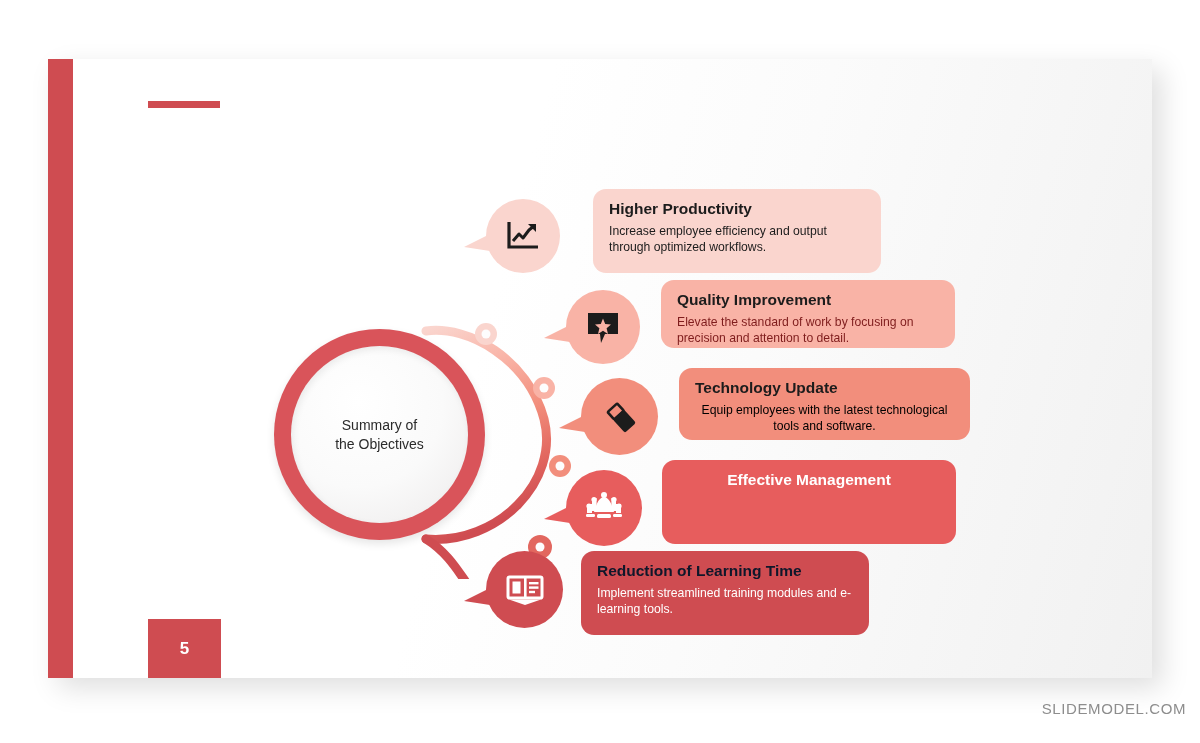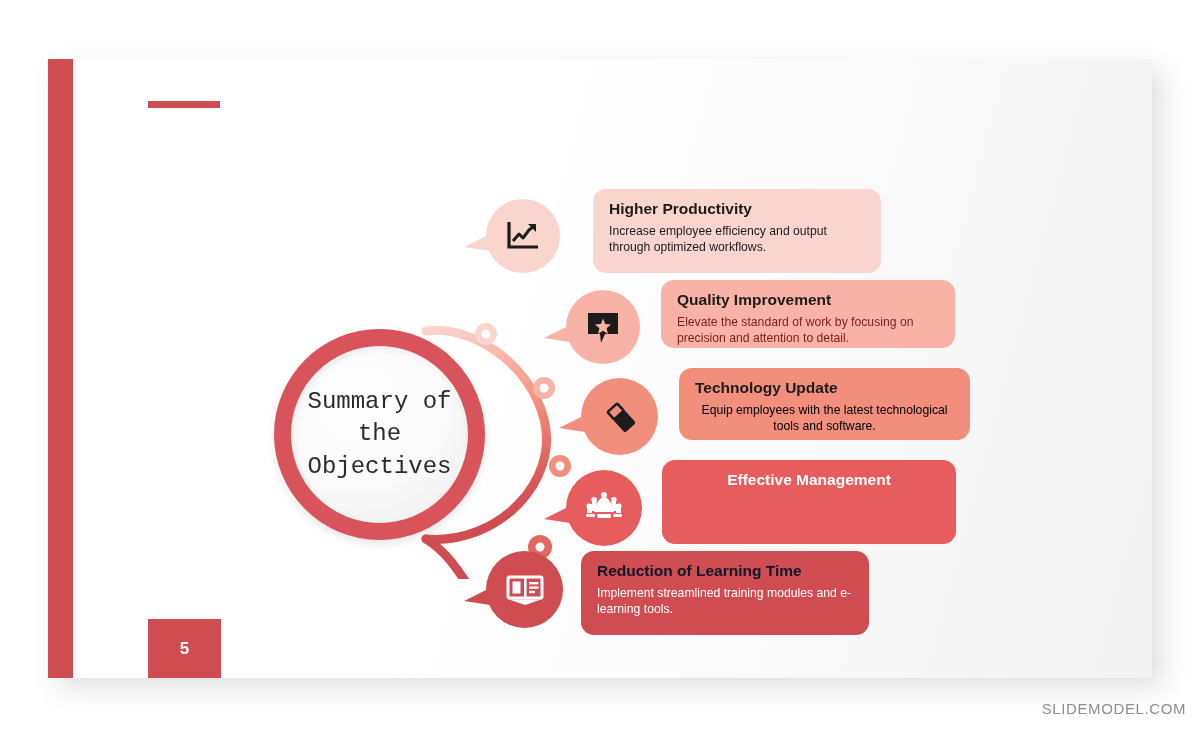--- a/index.html
+++ b/index.html
@@ -53,21 +53,21 @@
     box-shadow: 0 4px 8px rgba(0,0,0,0.10);
   }
   .center-inner {
     position: absolute; left: 17px; top: 17px;
     width: 177px; height: 177px; border-radius: 50%;
     background: radial-gradient(circle at 38% 32%, #ffffff 0%, #fafafa 52%, #eceaea 100%);
     box-shadow: inset 2px 3px 7px rgba(0,0,0,0.07);
     display: flex; align-items: center; justify-content: center;
   }
   .center-label {
-    text-align: center; font-size: 24px; color: #2b2b2b; line-height: 1.35; font-family: Liberation Mono, monospace;
+    text-align: center; font-size: 14px; color: #2b2b2b; line-height: 1.35;
   }
 
   
   .arc-svg { position: absolute; left: 300px; top: 200px; }
 
   
   .row { position: absolute; }
   .bubble {
     position: absolute; border-radius: 50%;
     display: flex; align-items: center; justify-content: center;

